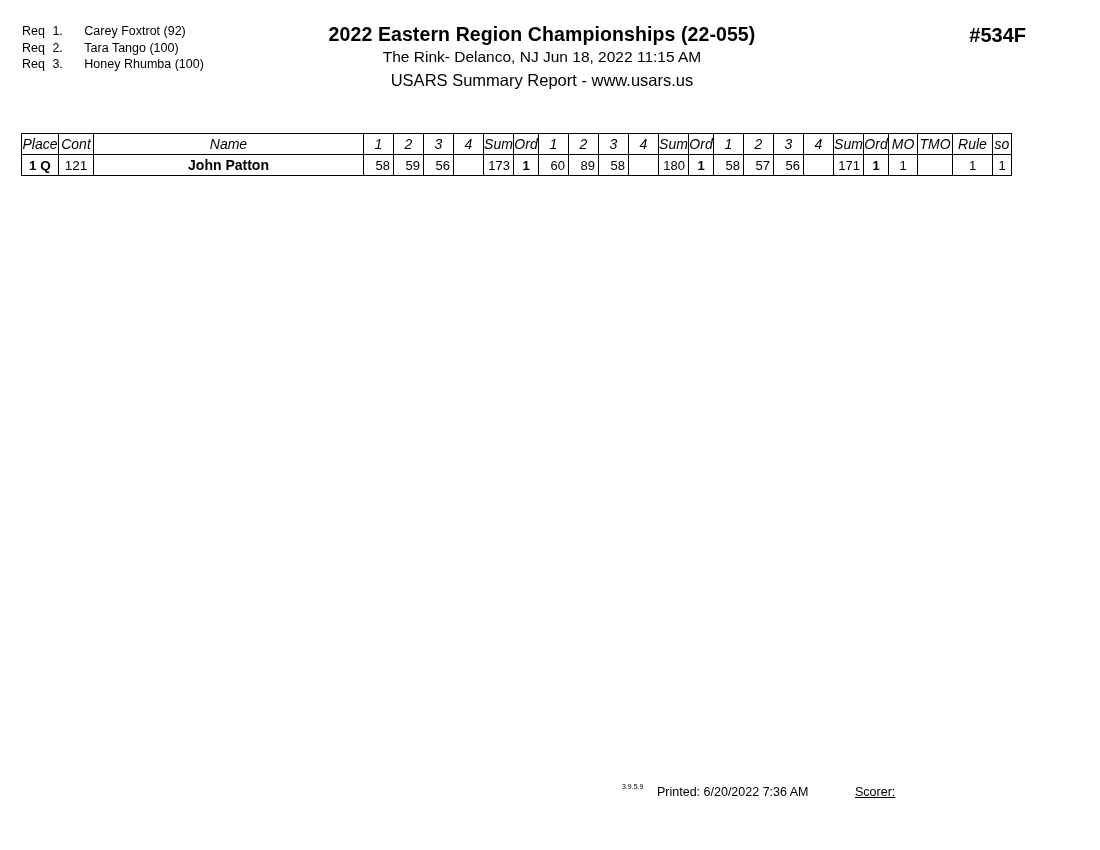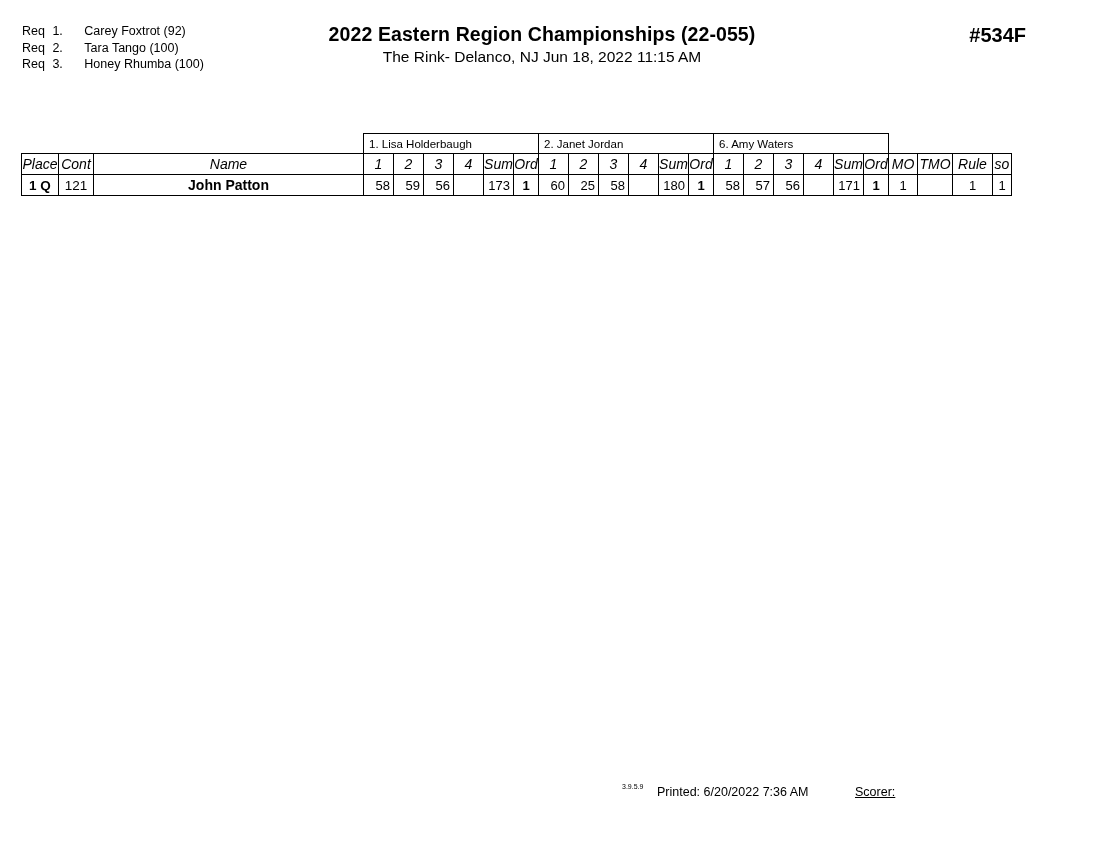--- a/index.html
+++ b/index.html
@@ -174,40 +174,29 @@
   <div class="req-row">
     <span class="req-label">Req</span>
     <span class="req-num">3.</span>
     <span class="req-text">Honey Rhumba (100)</span>
   </div>
 </div>
 
 <div class="header">
   <div class="line1">2022 Eastern Region Championships (22-055)</div>
   <div class="line2">The Rink- Delanco, NJ  Jun 18, 2022  11:15 AM</div>
+  <div class="line4">USARS Summary Report - www.usars.us</div>
 </div>
 
 <div class="event-number">#534F</div>
 
 <div class="table-wrap">
   <table class="results">
     <tbody>
 
-      <tr class="judge-row">
-        <td class="blank-cell place-col"></td>
-        <td class="blank-cell cont-col"></td>
-        <td class="blank-cell name-col"></td>
-        <td colspan="6">1.  Lisa Holderbaugh</td>
-        <td colspan="6">2.  Janet Jordan</td>
-        <td colspan="6">6.  Amy Waters</td>
-        <td class="blank-cell mo-col"></td>
-        <td class="blank-cell tmo-col"></td>
-        <td class="blank-cell rule-col"></td>
-        <td class="blank-cell so-col"></td>
-      </tr>
 
       <tr class="col-head">
         <td class="place-col">Place</td>
         <td class="cont-col">Cont</td>
         <td class="name-col">Name</td>
 
         <td class="sc-col">1</td>
         <td class="sc-col">2</td>
         <td class="sc-col">3</td>
         <td class="sc-col">4</td>
@@ -240,21 +229,21 @@
         <td class="name-col">John Patton</td>
 
         <td class="sc-col">58</td>
         <td class="sc-col">59</td>
         <td class="sc-col">56</td>
         <td class="sc-col"></td>
         <td class="sum-col">173</td>
         <td class="ord-col">1</td>
 
         <td class="sc-col">60</td>
-        <td class="sc-col">25</td>
+        <td class="sc-col">89</td>
         <td class="sc-col">58</td>
         <td class="sc-col"></td>
         <td class="sum-col">180</td>
         <td class="ord-col">1</td>
 
         <td class="sc-col">58</td>
         <td class="sc-col">57</td>
         <td class="sc-col">56</td>
         <td class="sc-col"></td>
         <td class="sum-col">171</td>

